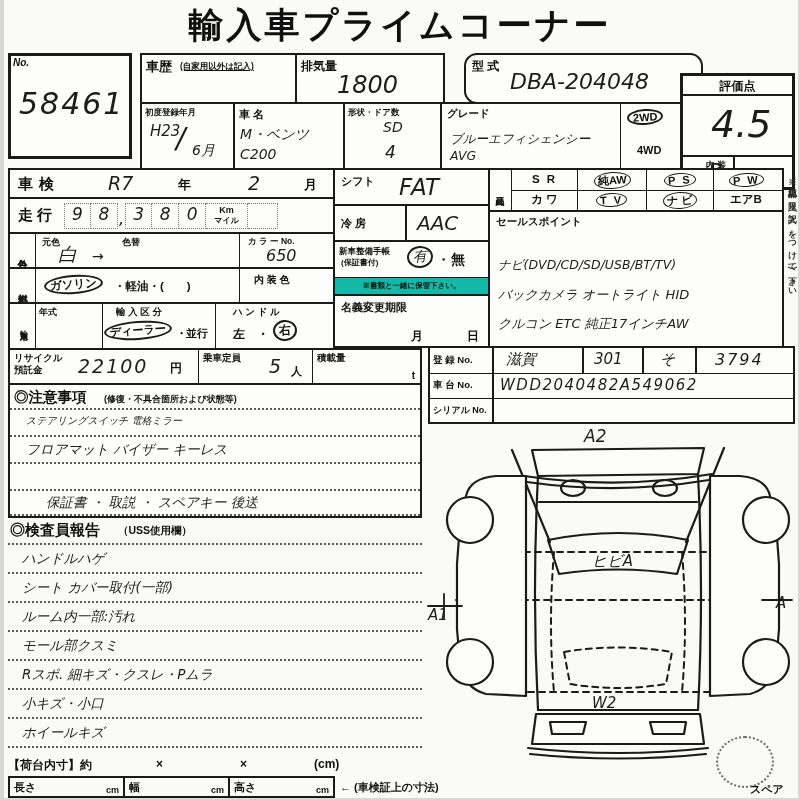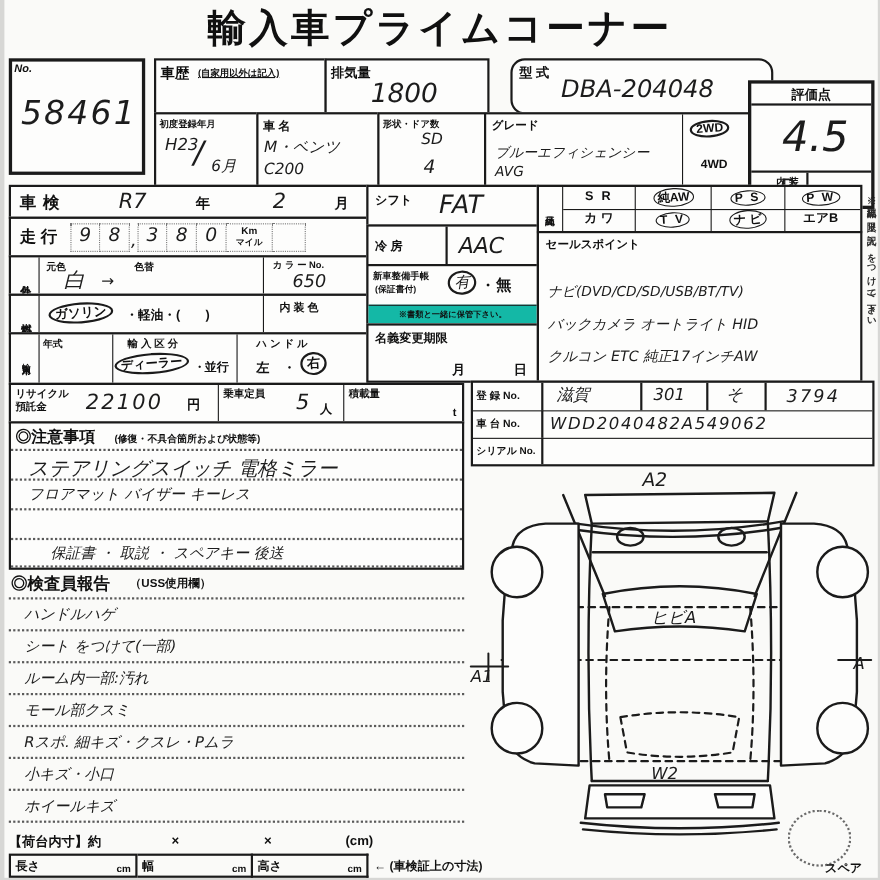--- a/index.html
+++ b/index.html
@@ -240,33 +240,33 @@
     <div class="abs" style="left:62px;top:0;width:1.5px;height:24px;background:#1a1a1a;"></div>
     <span class="hand" style="position:absolute;left:70px;top:3px;font-size:14px;"></span>
   </div>
 </div>
 
 <div class="bx" style="left:8px;top:383px;width:414px;height:135px;">
   <div class="dotline" style="width:100%;height:25px;">
     <span class="lbl" style="position:absolute;left:4px;top:3px;font-size:14.5px;">◎注意事項</span>
     <span class="lbl" style="position:absolute;left:94px;top:8px;font-size:9px;">(修復・不具合箇所および状態等)</span>
   </div>
-  <div class="dotline hand" style="height:27px;padding:4px 12px 0 16px;font-size:18px;">ステアリングスイッチ   電格ミラー</div>
+  <div class="dotline hand" style="height:27px;padding:4px 12px 0 16px;font-size:10px;">ステアリングスイッチ   電格ミラー</div>
   <div class="dotline hand" style="height:27px;padding:4px 0 0 16px;font-size:13.5px;">フロアマット   バイザー   キーレス</div>
   <div class="dotline hand" style="height:27px;padding:4px 0 0 16px;font-size:13.5px;"></div>
   <div class="dotline hand" style="height:25px;padding:3px 0 0 36px;font-size:13.5px;">保証書 ・ 取説 ・ スペアキー 後送</div>
 </div>
 
 <div class="abs" style="left:8px;top:518px;width:414px;">
   <div class="dotline" style="position:relative;height:27px;">
     <span class="lbl" style="position:absolute;left:2px;top:3px;font-size:15px;">◎検査員報告</span>
     <span class="lbl" style="position:absolute;left:110px;top:6px;font-size:10.5px;">（USS使用欄）</span>
   </div>
   <div class="dotline hand" style="height:29px;padding:5px 0 0 14px;font-size:13.5px;">ハンドルハゲ</div>
-  <div class="dotline hand" style="height:29px;padding:5px 0 0 14px;font-size:13.5px;">シート をつけて(一部)</div>
+  <div class="dotline hand" style="height:29px;padding:5px 0 0 14px;font-size:13.5px;">シート カバー取付(一部)</div>
   <div class="dotline hand" style="height:29px;padding:5px 0 0 14px;font-size:13.5px;">ルーム内一部:汚れ</div>
   <div class="dotline hand" style="height:29px;padding:5px 0 0 14px;font-size:13.5px;">モール部クスミ</div>
   <div class="dotline hand" style="height:29px;padding:5px 0 0 14px;font-size:13.5px;">Rスポ. 細キズ・クスレ・Pムラ</div>
   <div class="dotline hand" style="height:29px;padding:5px 0 0 14px;font-size:13.5px;">小キズ・小口</div>
   <div class="dotline hand" style="height:29px;padding:5px 0 0 14px;font-size:13.5px;">ホイールキズ</div>
 </div>
 
 <svg class="abs" style="left:426px;top:424px;" width="372" height="342" viewBox="0 0 372 342">
   <g fill="none" stroke="#1b1b1b" stroke-width="2.2" stroke-linejoin="round" stroke-linecap="round">
 

